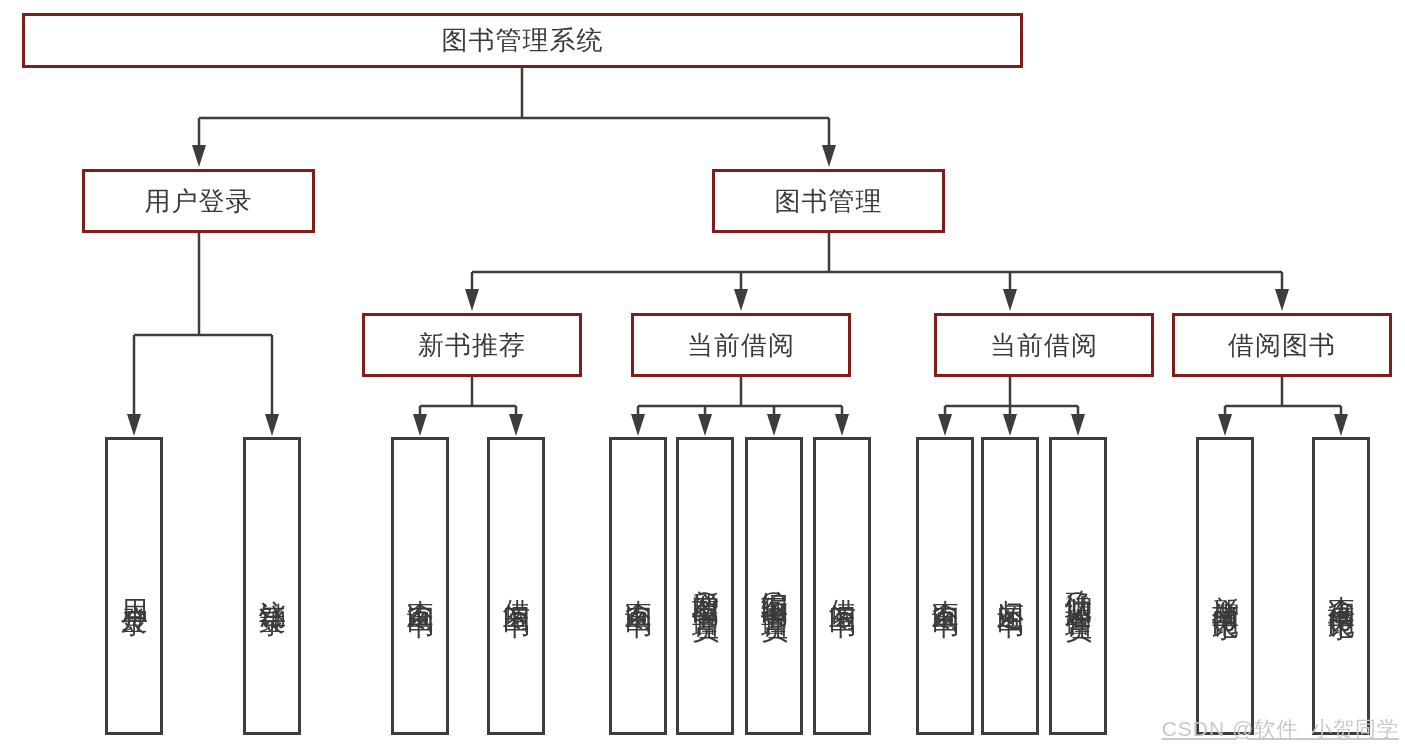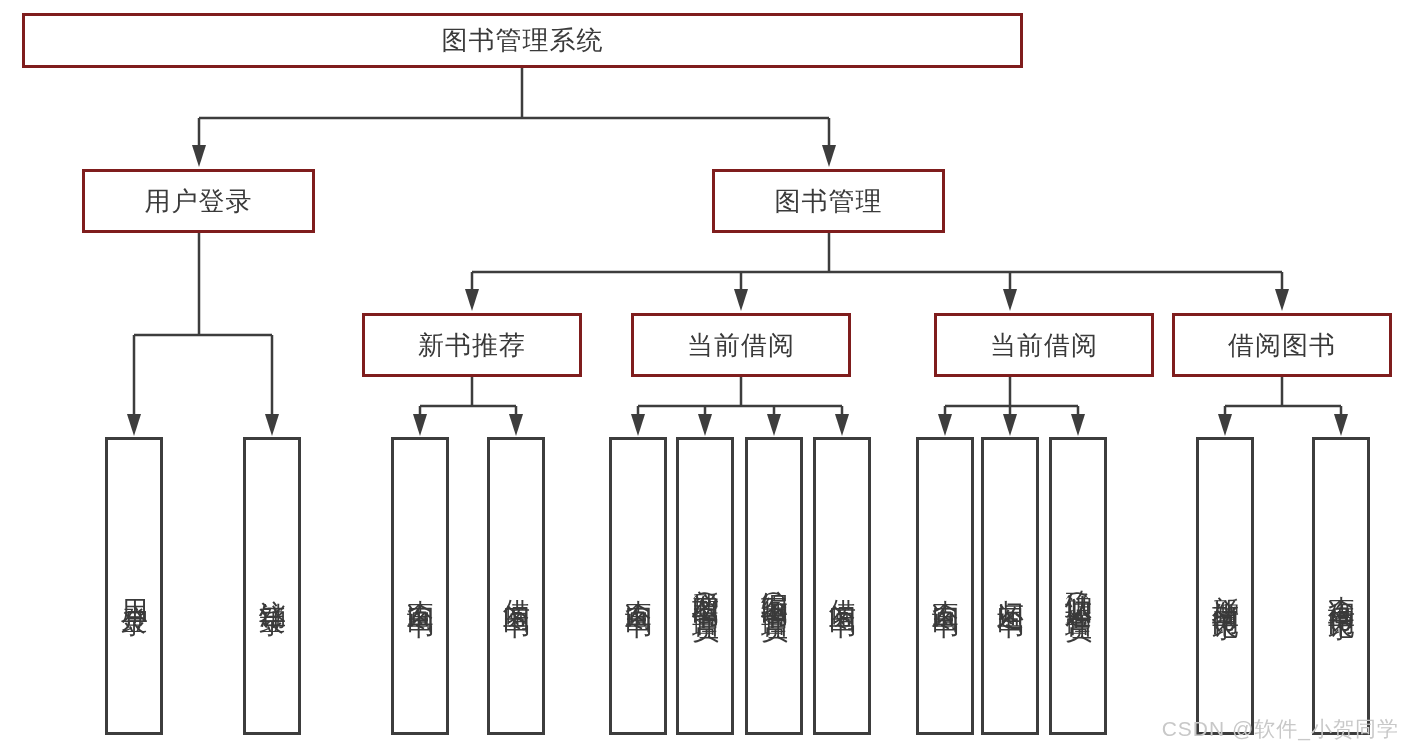--- a/index.html
+++ b/index.html
@@ -58,20 +58,21 @@
   }
   .watermark {
     position: absolute;
     right: 6px;
     bottom: 4px;
     font-size: 21px;
     color: #c8c8c8;
     letter-spacing: 1px;
     z-index: 6;
     white-space: nowrap;
+    text-decoration: underline;
   }
 </style>
 </head>
 <body>
 
 <div id="canvas">
 
   <svg id="connectors" viewBox="0 0 1405 747" xmlns="http://www.w3.org/2000/svg">
     <g stroke="#3d3d3d" stroke-width="2.5" fill="none">
 

